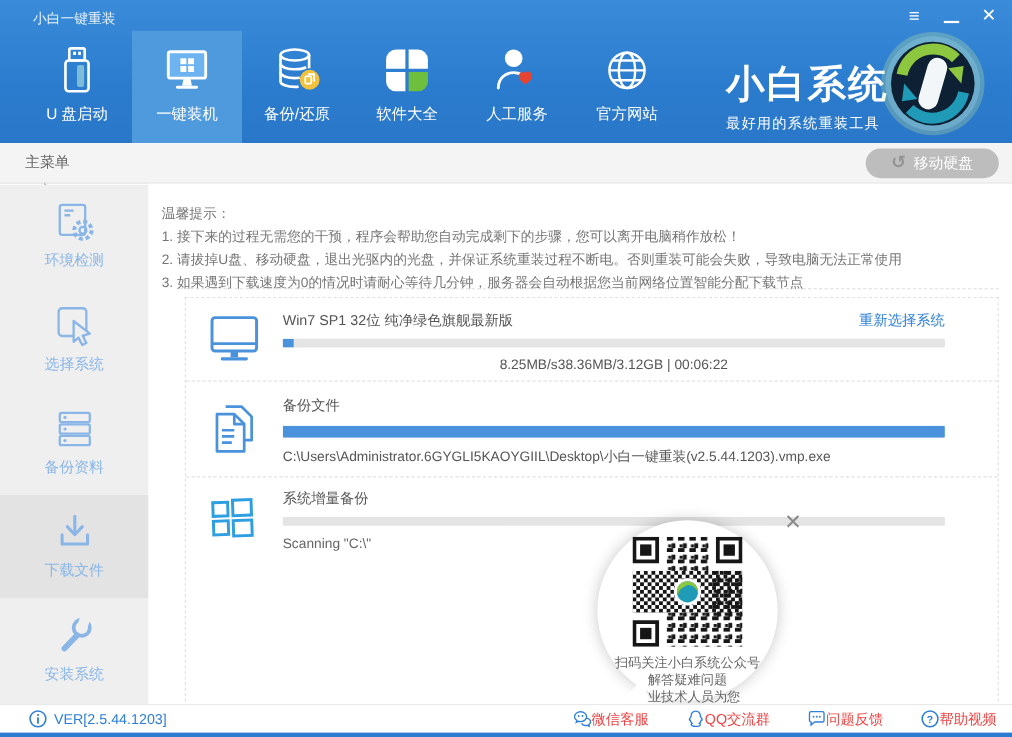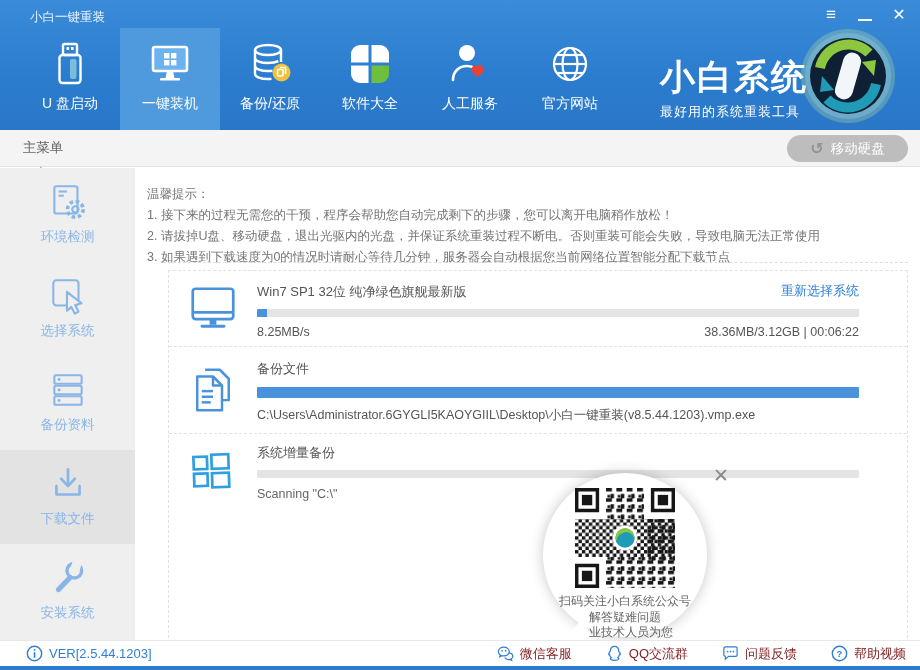--- a/index.html
+++ b/index.html
@@ -55,21 +55,21 @@
          border:1px dashed #e2e2e2; background:#fff; }
   .row { display:flex; border-bottom:1px dashed #e2e2e2; }
   .row:last-child { border-bottom:none; }
   .row-ico { width:88px; display:flex; align-items:center; justify-content:center; flex:none; }
   .row-ico svg { width:54px; height:54px; }
   .row-body { flex:1; padding-right:48px; }
   .r-title { font-size:13px; color:#555; }
   .r-link { float:right; color:#2e7fd6; font-size:13px; cursor:pointer; }
   .bar { width:100%; background:#e4e4e4; border-radius:1px; overflow:hidden; }
   .bar-fill { height:100%; background:#4a93dc; }
-  .r-stats { display:flex; justify-content:space-between; color:#555; font-size:12.5px; }
+  .r-stats { display:flex; justify-content:center; color:#555; font-size:12.5px; }
   .r-path { color:#555; font-size:12.5px; }
   .r-status { color:#666; font-size:12.5px; }
 
   .row1 { height:76px; } .row1 .row-body { padding-top:11px; } .row1 .bar { height:8px; margin-top:8px; }
   .row1 .r-stats { margin-top:8px; }
   .row2 { height:87px; } .row2 .row-body { padding-top:13px; } .row2 .bar { height:11px; margin-top:9px; }
   .row2 .r-path { margin-top:9px; }
   .row3 { height:73px; } .row3 .row-body { padding-top:10px; } .row3 .bar { height:8px; margin-top:8px; }
   .row3 .r-status { margin-top:9px; }
 
@@ -82,21 +82,21 @@
                    background:#fff; transform:rotate(62deg) skew(22deg); }
   .bubble .qr { margin-top:15px; width:100px; height:100px; }
   .bubble-text { position:relative; margin-top:2px; font-size:12px; color:#666; line-height:15.5px; }
 
   
   .footer { position:absolute; left:0; top:640px; width:920px; height:26px; background:#fff;
             border-top:1px solid #e8e8e8; display:flex; align-items:center; }
   .footer-strip { position:absolute; left:0; top:666px; width:920px; height:4px; background:#2b7cd0; }
   .ver { display:flex; align-items:center; gap:6px; margin-left:26px; color:#2e7fd6; font-size:13px; }
   .flinks { margin-left:auto; margin-right:14px; display:flex; gap:34px; }
-  .flink { display:flex; align-items:center; gap:6px; color:#7f1d1d; font-size:13px; cursor:pointer; }
+  .flink { display:flex; align-items:center; color:#ef4444; font-size:13px; cursor:pointer; }
   .fico { width:17px; height:17px; }
 </style>
 </head>
 <body>
 
 <div class="app">
 
   <div class="header">
     <div class="win-title">小白一键重装</div>
     <div class="win-controls">
@@ -349,21 +349,21 @@
                 <line x1="14" y1="30" x2="24" y2="30"></line>
                 <line x1="14" y1="35" x2="22" y2="35"></line>
               </g>
           </svg>
         </div>
         <div class="row-body">
           <div class="r-title">备份文件</div>
           <div class="bar">
             <div class="bar-fill" style="width: 100%;"></div>
           </div>
-          <div class="r-path">C:\Users\Administrator.6GYGLI5KAOYGIIL\Desktop\小白一键重装(v8.5.44.1203).vmp.exe</div>
+          <div class="r-path">C:\Users\Administrator.6GYGLI5KAOYGIIL\Desktop\小白一键重装(v2.5.44.1203).vmp.exe</div>
         </div>
       </div>
 
       <div class="row row3">
         <div class="row-ico">
           <svg viewBox="0 0 48 48">
               <g fill="none" stroke="#2e9fe0" stroke-width="2.4" transform="rotate(-2 24 24)">
             <rect x="7" y="11" width="12" height="11"></rect>
             <rect x="23" y="9.5" width="15" height="12.5"></rect>
             <rect x="7" y="26" width="12" height="11"></rect>

